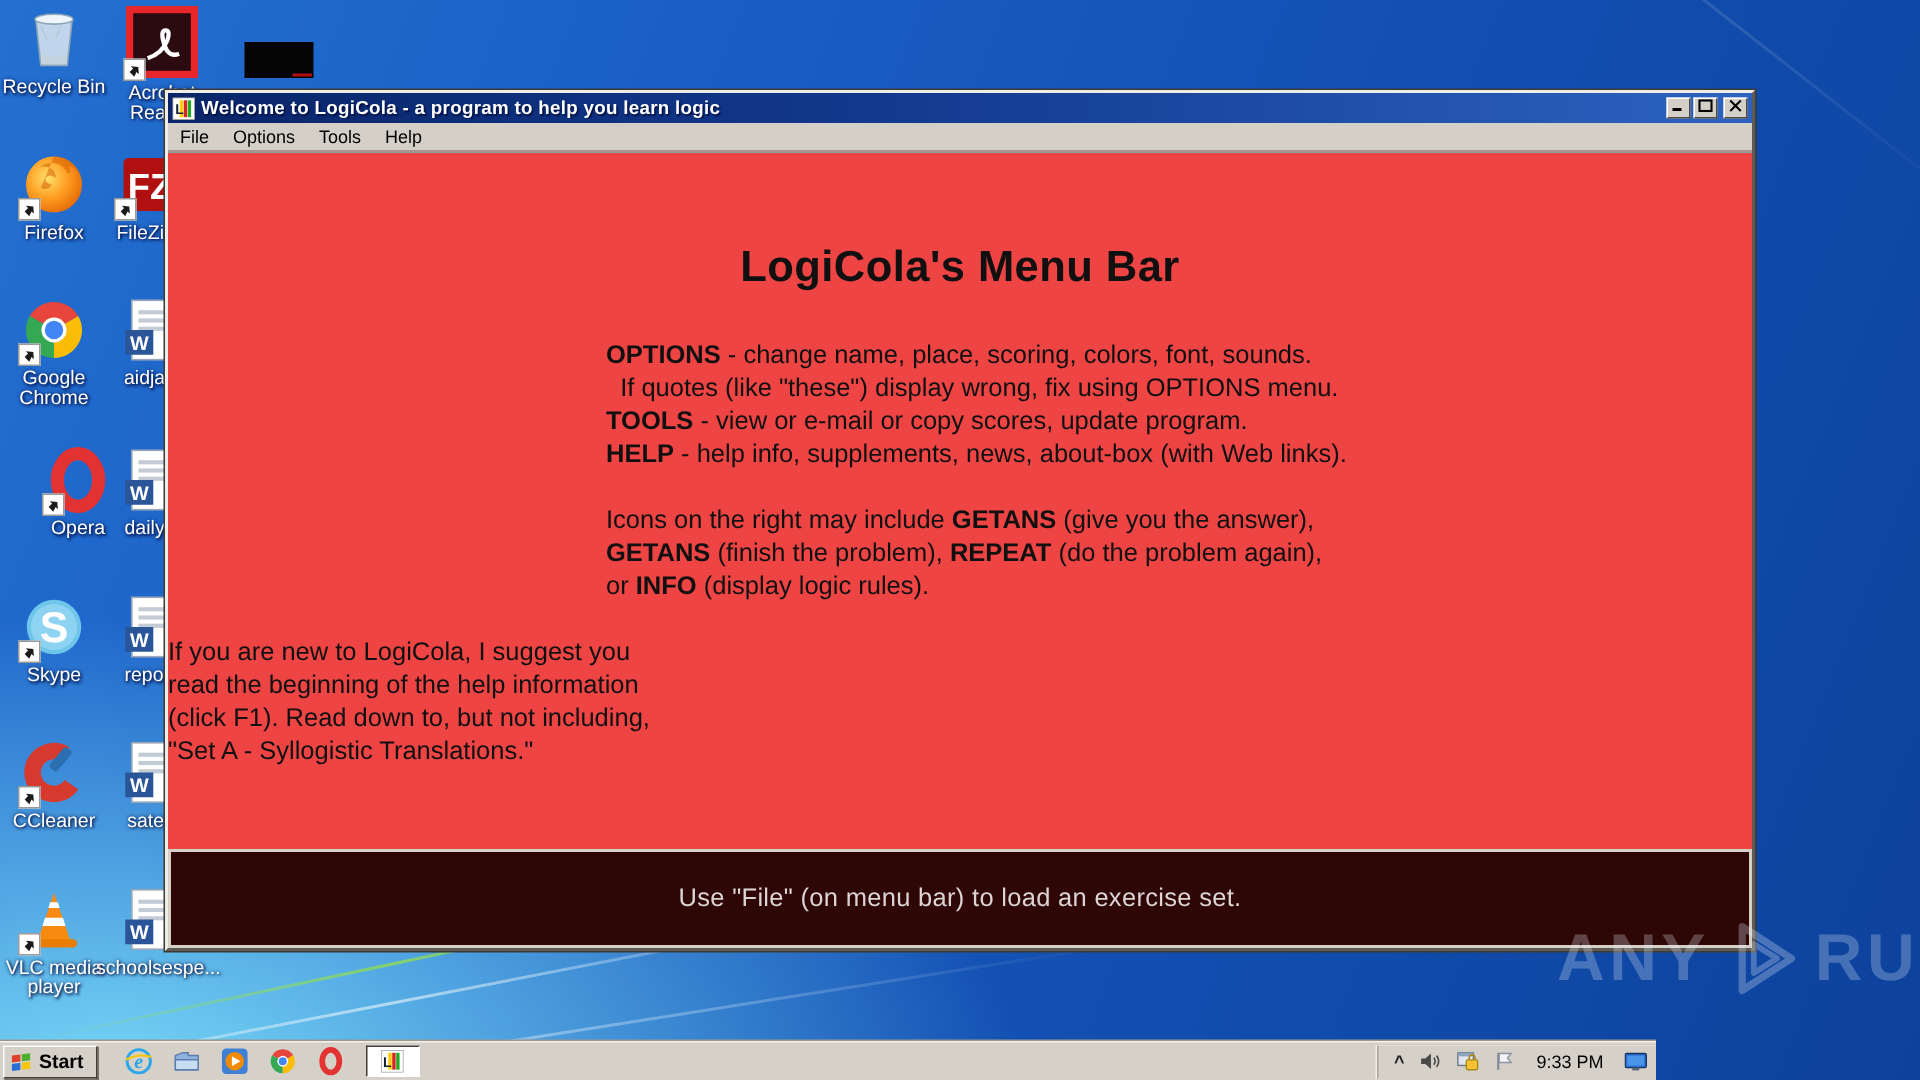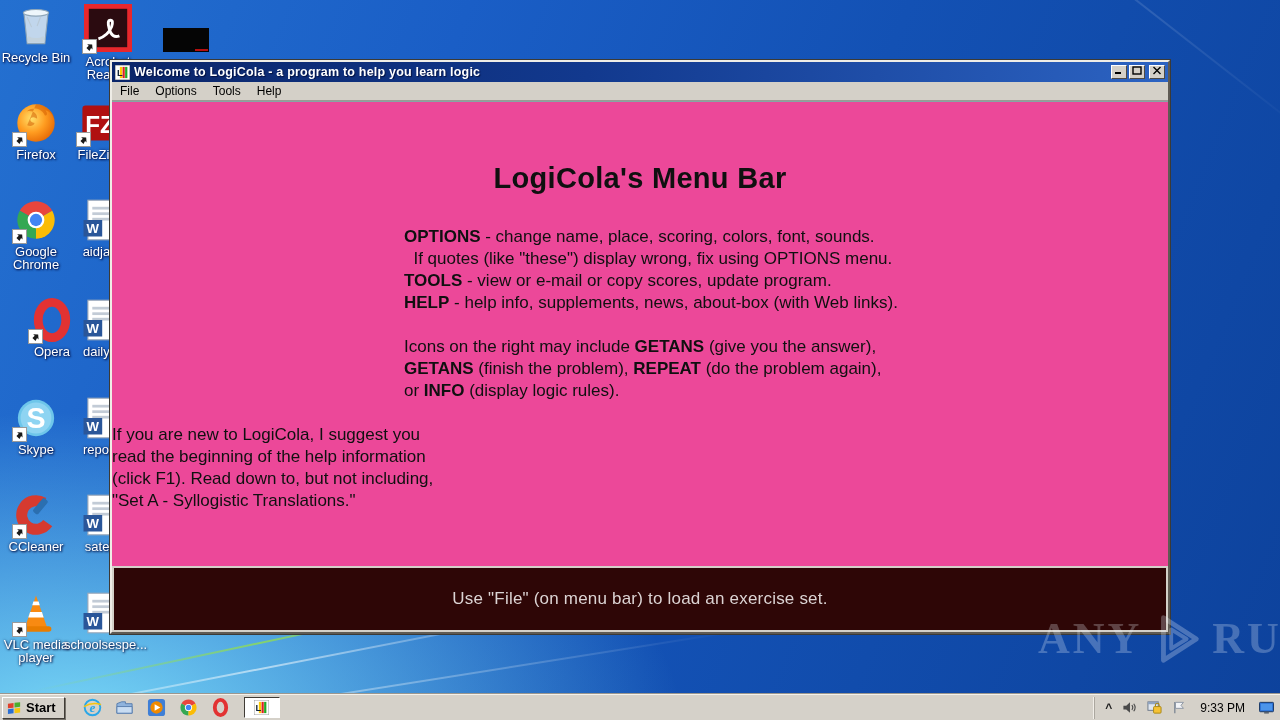--- a/index.html
+++ b/index.html
@@ -35,38 +35,38 @@
   .appicon svg{width:15px;height:15px;display:block;}
   .title{flex:1;color:#fff;font-size:12.5px;font-weight:bold;letter-spacing:.2px;
     text-shadow:1px 1px 1px #021040;white-space:nowrap;overflow:hidden;}
   .winbtns{display:flex;gap:2px;}
   .wbtn{width:16px;height:14px;background:#d4d0c8;border:1px solid;border-color:#fff #4e4a44 #4e4a44 #fff;
     font-size:9px;line-height:11px;text-align:center;padding:0;color:#000;font-family:"Liberation Sans",sans-serif;cursor:pointer;}
   .wbtn.close{margin-left:2px;}
   .menubar{height:18px;display:flex;align-items:center;background:#d4d0c8;font-size:12px;color:#000;
     border-bottom:1px solid #9d9a93;}
   .mi{padding:1px 8px;cursor:pointer;}
-  .content{flex:1;background:#ec4899;border-top:1px solid #87a5a5;overflow:hidden;color:#101010;}
+  .content{flex:1;background:#ef4444;border-top:1px solid #87a5a5;overflow:hidden;color:#101010;}
   .heading{margin-top:60px;text-align:center;font-size:29px;font-weight:bold;letter-spacing:.3px;}
   .block{font-size:17px;line-height:22px;}
   .b1{margin:31px 0 0 292px;}
   .b2{margin:22px 0 0 292px;}
   .b3{margin:22px 0 0 0;text-align:left;}
   .tline{white-space:pre-wrap;}
   .tline .b{font-weight:bold;}
   .statusbar{height:62px;margin:2px 2px 2px 2px;background:#2e0606;display:flex;align-items:center;justify-content:center;}
   .statusbar span{color:#dcd4d4;font-size:17px;letter-spacing:.2px;}
 
   
   .watermark{position:absolute;left:1038px;top:610px;z-index:8;display:flex;align-items:center;gap:6px;pointer-events:none;}
-  .wm-txt{font-size:44px;font-weight:bold;letter-spacing:3px;color:rgba(235,242,250,.26);line-height:58px;font-family:Liberation Serif, serif;}
+  .wm-txt{font-size:44px;font-weight:bold;letter-spacing:3px;color:rgba(235,242,250,.26);line-height:58px;}
   .wm-logo svg{width:58px;height:58px;display:block;}
 
   
-  .taskbar{position:absolute;left:0;bottom:0;width:1280px;height:26px;background:#d5d1c9;z-index:10;
+  .taskbar{position:absolute;left:0;bottom:0;width:1104px;height:26px;background:#d5d1c9;z-index:10;
     border-top:1px solid #f4f1ea;box-shadow:0 -1px 0 #9b978f;display:flex;align-items:center;box-sizing:border-box;}
   .startbtn{margin-left:2px;height:22px;display:flex;align-items:center;gap:4px;padding:0 8px 0 4px;
     background:#d5d1c9;border:1px solid;border-color:#fff #403c36 #403c36 #fff;box-shadow:1px 1px 0 #76726a;
     font-size:13px;font-weight:bold;color:#000;cursor:pointer;font-family:"Liberation Sans",sans-serif;}
   .startbtn svg{width:15px;height:15px;}
   .ql{display:flex;align-items:center;gap:13px;margin-left:18px;}
   .qlicon{width:19px;height:19px;cursor:pointer;}
   .qlicon svg{width:19px;height:19px;display:block;}
   .taskactive{margin-left:14px;width:36px;height:21px;background:#fff;border:1px solid;border-color:#403c36 #fff #fff #403c36;
     display:flex;align-items:center;justify-content:center;cursor:pointer;padding:0;}

